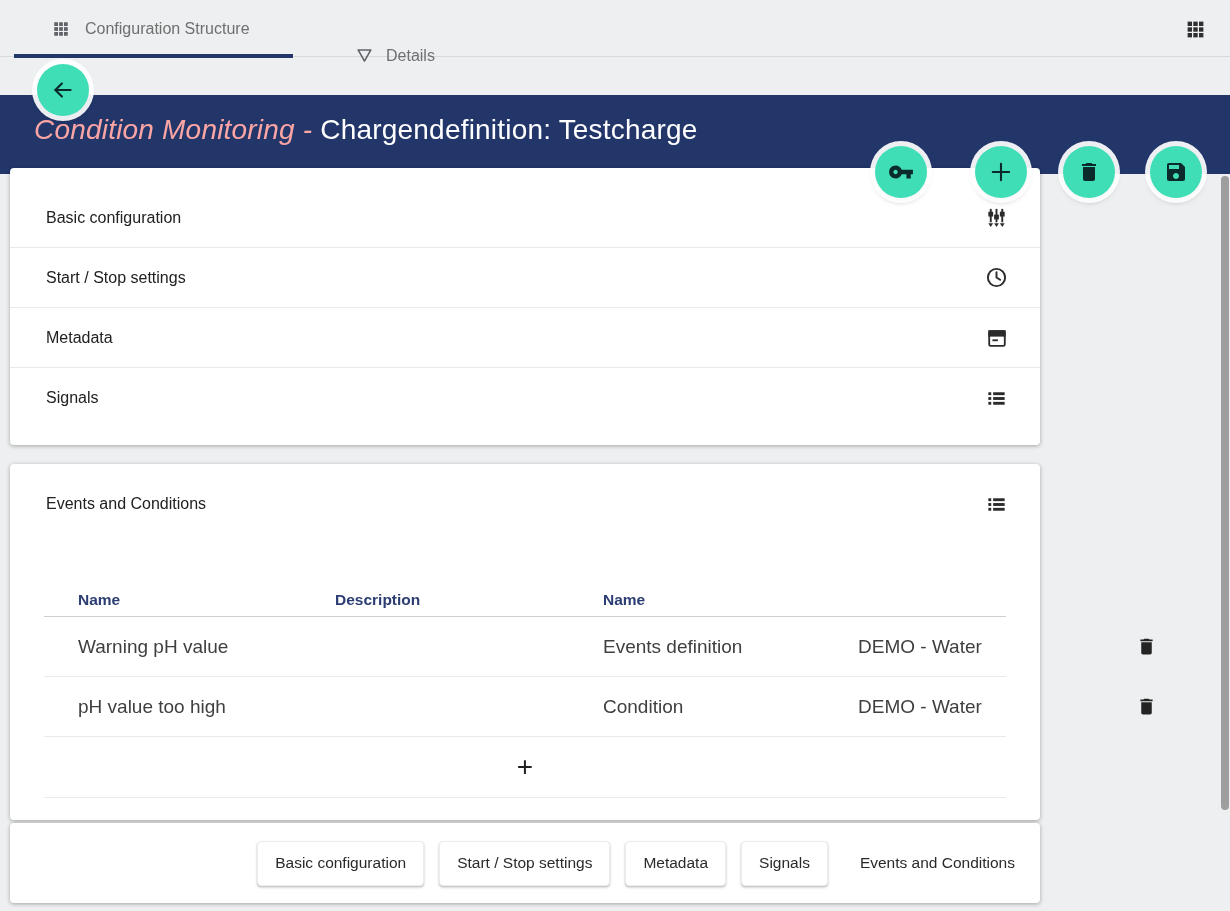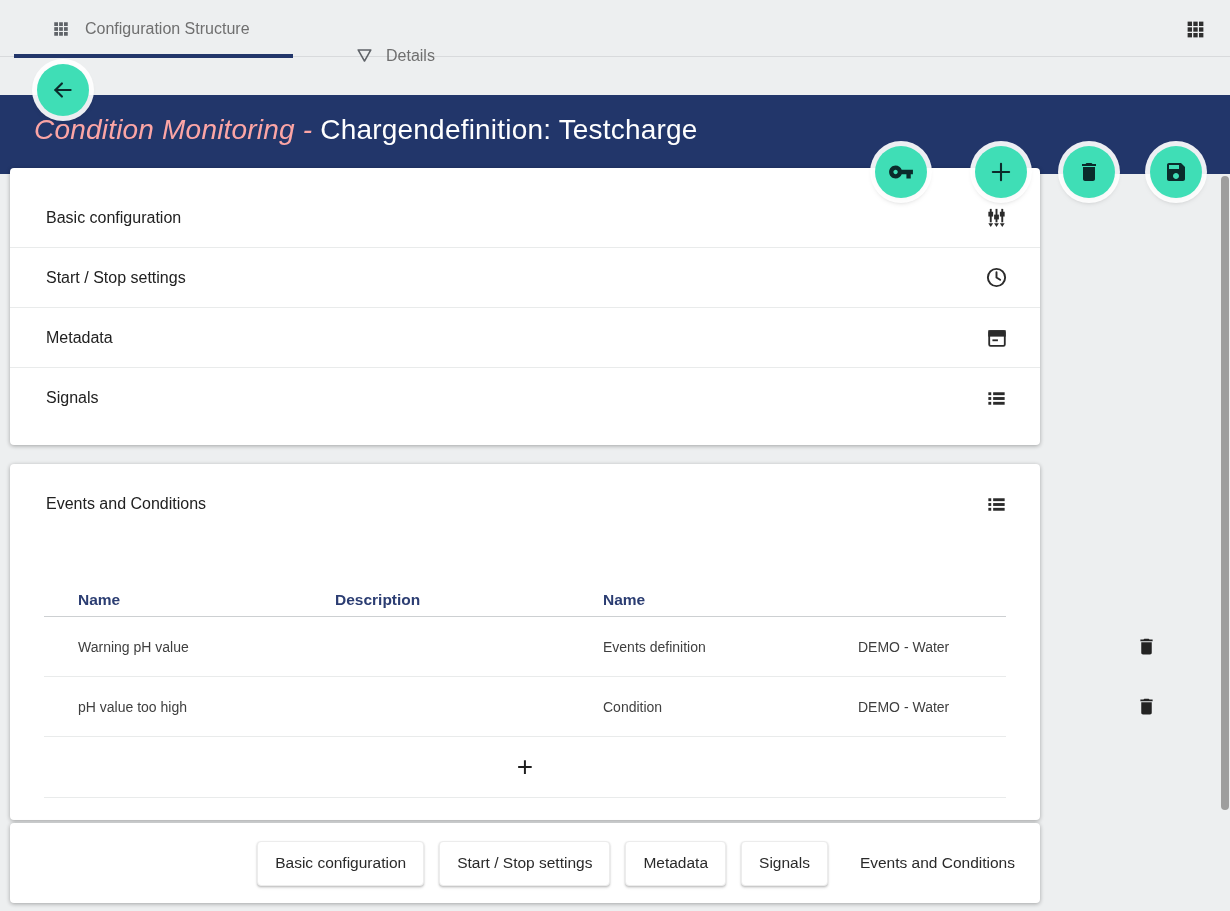--- a/index.html
+++ b/index.html
@@ -90,21 +90,21 @@
   }
   .events-header .etitle { font-size:16px; color:#212121; }
   .events-header .sicon { margin-left:auto; color:#2b2b2b; display:flex; }
 
   .etable { margin:39px 34px 0 34px; }
   .trow {
     display:grid;
     grid-template-columns:257px 268px 255px 282px 80px;
     align-items:center;
   }
-  .trow > div { padding-left:34px; font-size:14px; }
+  .trow > div { padding-left:34px; font-size:19px; }
   .thead { height:34px; border-bottom:1px solid #cdd0d2; }
   .thead > div { color:#2b3d72; font-weight:bold; font-size:15.5px; }
   .tdata { height:60px; border-bottom:1px solid #e9ebeb; color:#3f3f3f; cursor:pointer; }
   .cell-action { display:flex; justify-content:center; padding-left:0 !important; }
   .row-del {
     background:none; border:none; color:#232323; cursor:pointer;
     display:flex; align-items:center; justify-content:center;
     width:40px; height:40px;
   }
   .add-row {

